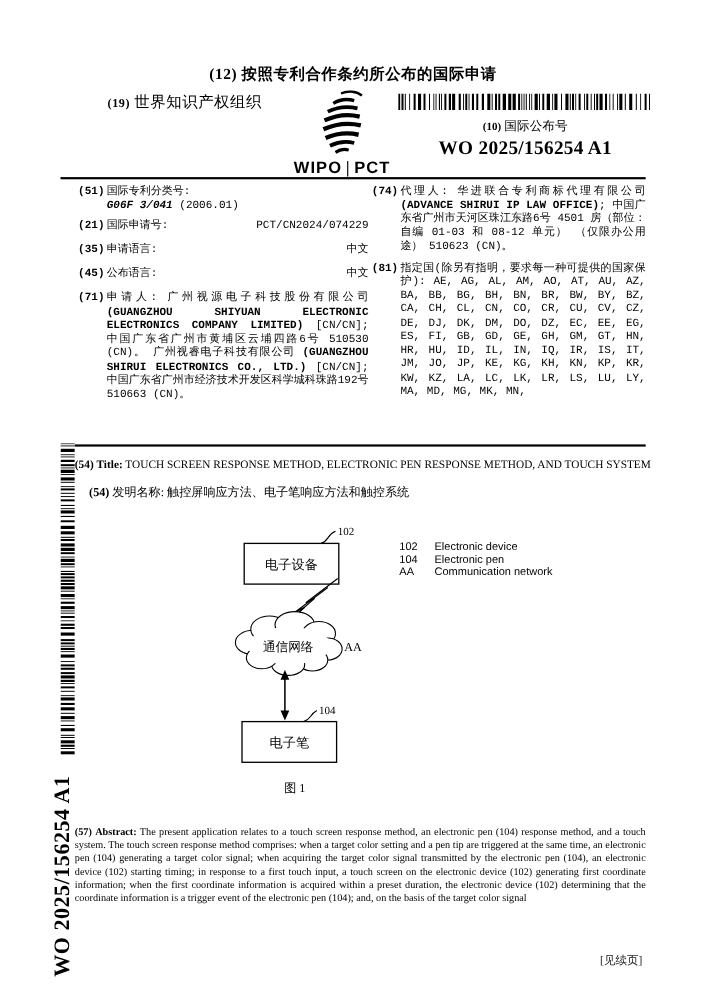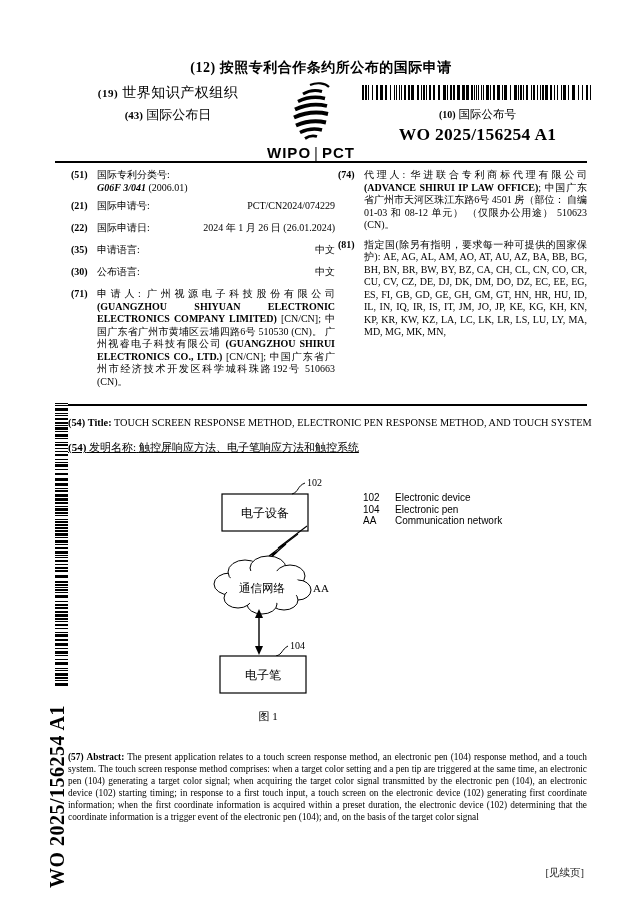--- a/index.html
+++ b/index.html
@@ -34,38 +34,38 @@
   .pubnum-label { text-align:center; font-size:11.5px; margin-top:7px; }
   .pubnum-label .b { font-size:10px; }
   .pubnum-value { text-align:center; font-size:17.5px; font-weight:bold; margin-top:2px; letter-spacing:0.3px; }
 
   .rule-1 { position:absolute; left:55px; top:161px; width:532px; height:2px; background:#000; }
 
   
   .col-left  { position:absolute; left:71px;  top:169px; width:264px; }
   .col-right { position:absolute; left:338px; top:169px; width:249px; }
   .field { position:relative; padding-left:26px; font-size:10px; line-height:12.5px;
-           text-align:justify; margin-bottom:6px; }
+           text-align:justify; margin-bottom:6px;font-family:Liberation Mono, monospace; }
   .fnum  { position:absolute; left:0; top:0; font-weight:bold; text-align:left; }
   .kv    { display:flex; margin-bottom:9.5px; text-align:left; }
   .kv .fvalue { margin-left:auto; text-align:left; white-space:nowrap; }
   .mb-lg { margin-bottom:11px; }
   .mb-md { margin-bottom:7px; }
 
   
   .barcode-side { position:absolute; left:55px; top:403px; width:13px; height:283px;
                   display:flex; flex-direction:column; overflow:hidden; }
   .side-pubnum  { position:absolute; left:46px; top:888px; font-size:20px; font-weight:bold;
                   white-space:nowrap; transform:rotate(-90deg); transform-origin:0 0;
                   letter-spacing:0.5px; }
 
   
   .rule-2 { position:absolute; left:68px; top:404px; width:519px; height:1.5px; background:#000; }
   .title-en { position:absolute; left:68px; top:417px; width:519px; font-size:10.3px; white-space:nowrap; }
-  .title-zh { position:absolute; left:68px; top:440px; width:519px; font-size:11px;text-decoration:underline; }
+  .title-zh { position:absolute; left:81px; top:440px; width:519px; font-size:11px; }
 
   
   .fig-svg { position:absolute; left:150px; top:462px; }
   .legend  { position:absolute; left:363px; top:492px;
              font-family:"Liberation Sans","DejaVu Sans",sans-serif;
              font-size:10px; line-height:11.6px; }
   .legend-row .lk { display:inline-block; width:32px; }
 
   
   .abstract { position:absolute; left:68px; top:751px; width:519px;
@@ -75,21 +75,20 @@
 </style>
 </head>
 <body>
 
 <div class="page">
 
   <div class="line12">(12) 按照专利合作条约所公布的国际申请</div>
 
   <div class="h-left">
     <div class="org"><span class="b">(19)</span> <span>世界知识产权组织</span></div>
-    <div class="pd-lab"><span class="b">(43)</span> <span>国际公布日</span></div>
   </div>
 
   <svg class="logo-swirl" width="44" height="60" viewBox="0 0 44 60">
     <path d="M22 3 C29 0 37 1 41 5" stroke="#000" stroke-width="2.2" fill="none"></path>
     <path d="M15 12 Q24 6.5 34 9.5" stroke="#000" stroke-width="3" fill="none"></path>
     <path d="M10 19.5 Q23 13 37 16.5" stroke="#000" stroke-width="3.4" fill="none"></path>
     <path d="M7 27.5 Q23 20 39 24" stroke="#000" stroke-width="3.8" fill="none"></path>
     <path d="M6 35.5 Q23 28 40 32" stroke="#000" stroke-width="4" fill="none"></path>
     <path d="M8 43.5 Q23 37 38 40.5" stroke="#000" stroke-width="4" fill="none"></path>
     <path d="M12 50.5 Q23 45 34 48" stroke="#000" stroke-width="3.4" fill="none"></path>
@@ -239,31 +238,26 @@
       <span class="fnum">(51)</span>
       <div>国际专利分类号:</div>
       <div><span class="bi">G06F 3/041</span><span> (2006.01)</span></div>
     </div>
     <div class="field kv">
       <span class="fnum">(21)</span>
       <span>国际申请号:</span>
       <span class="fvalue">PCT/CN2024/074229</span>
     </div>
     <div class="field kv">
-      <span class="fnum">(22)</span>
-      <span>国际申请日:</span>
-      <span class="fvalue">2024 年 1 月 26 日 (26.01.2024)</span>
-    </div>
-    <div class="field kv">
       <span class="fnum">(35)</span>
       <span>申请语言:</span>
       <span class="fvalue">中文</span>
     </div>
     <div class="field kv">
-      <span class="fnum">(30)</span>
+      <span class="fnum">(45)</span>
       <span>公布语言:</span>
       <span class="fvalue">中文</span>
     </div>
     <div class="field">
       <span class="fnum">(71)</span>
       <span>申请人:</span><span> 广州视源电子科技股份有限公司 </span><span class="b">(GUANGZHOU SHIYUAN ELECTRONIC ELECTRONICS COMPANY LIMITED)</span><span> [CN/CN]; 中国广东省广州市黄埔区云埔四路6号 510530 (CN)。 广州视睿电子科技有限公司 </span><span class="b">(GUANGZHOU SHIRUI ELECTRONICS CO., LTD.)</span><span> [CN/CN]; 中国广东省广州市经济技术开发区科学城科珠路192号 510663 (CN)。</span>
     </div>
   </div>
 
   <div class="col-right">

